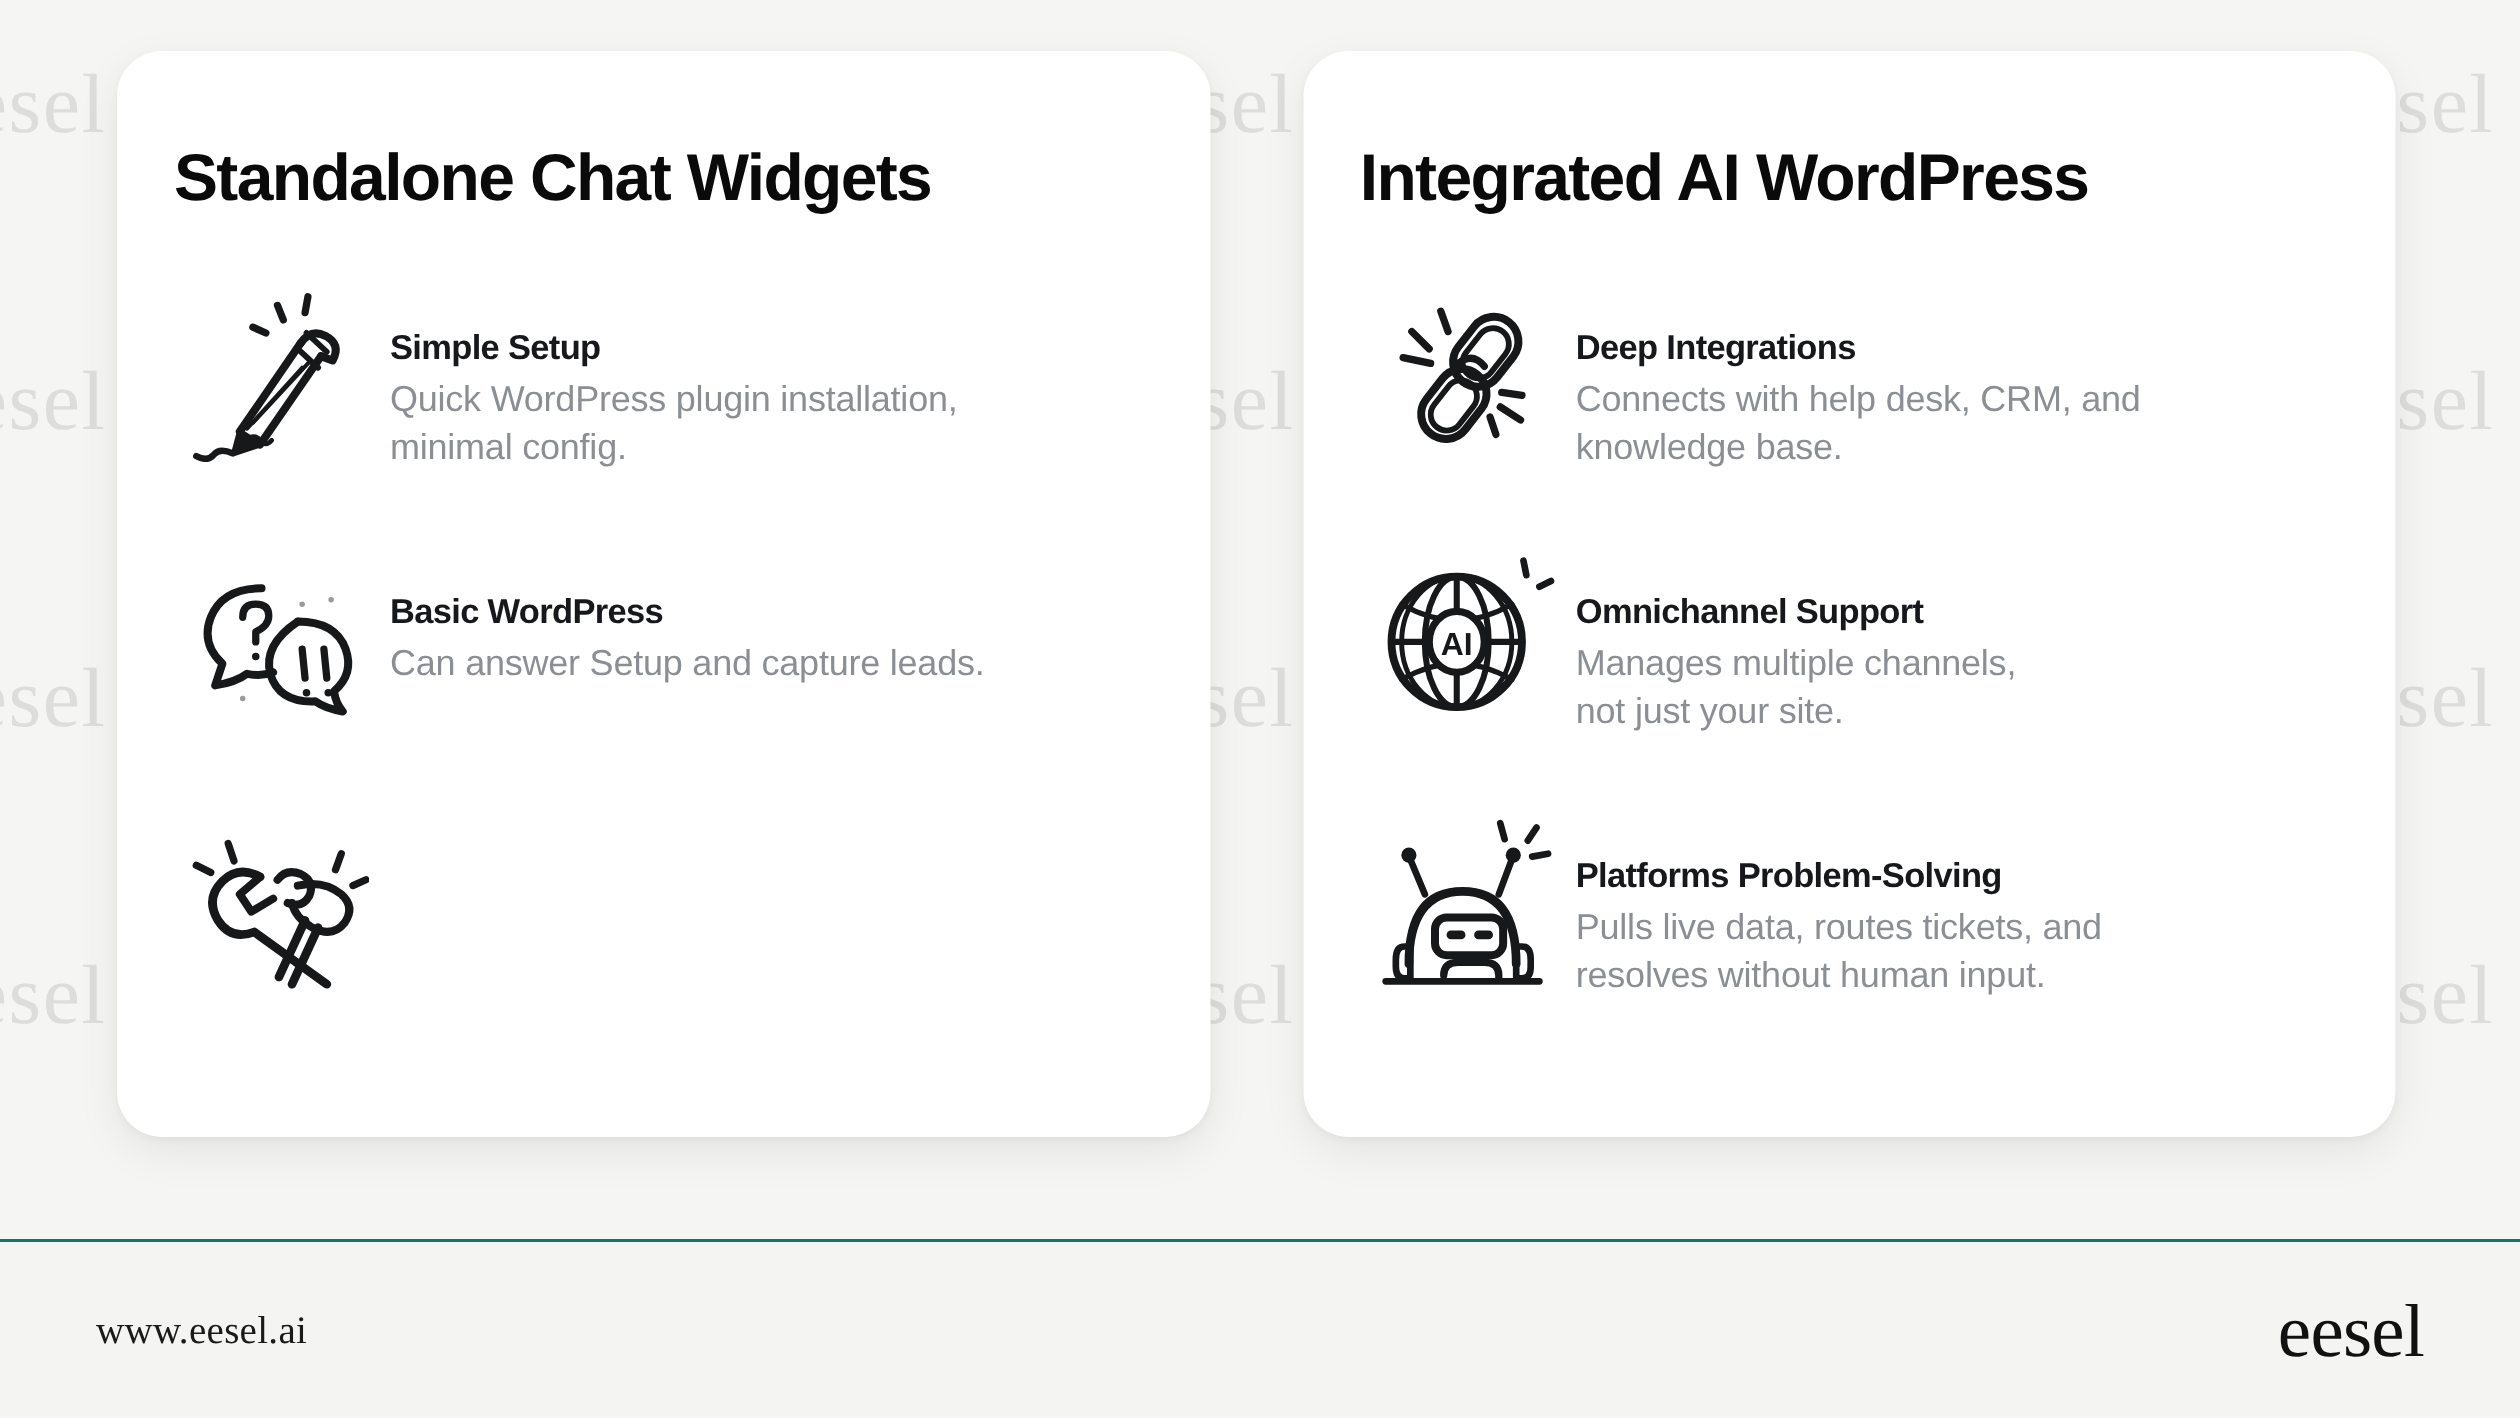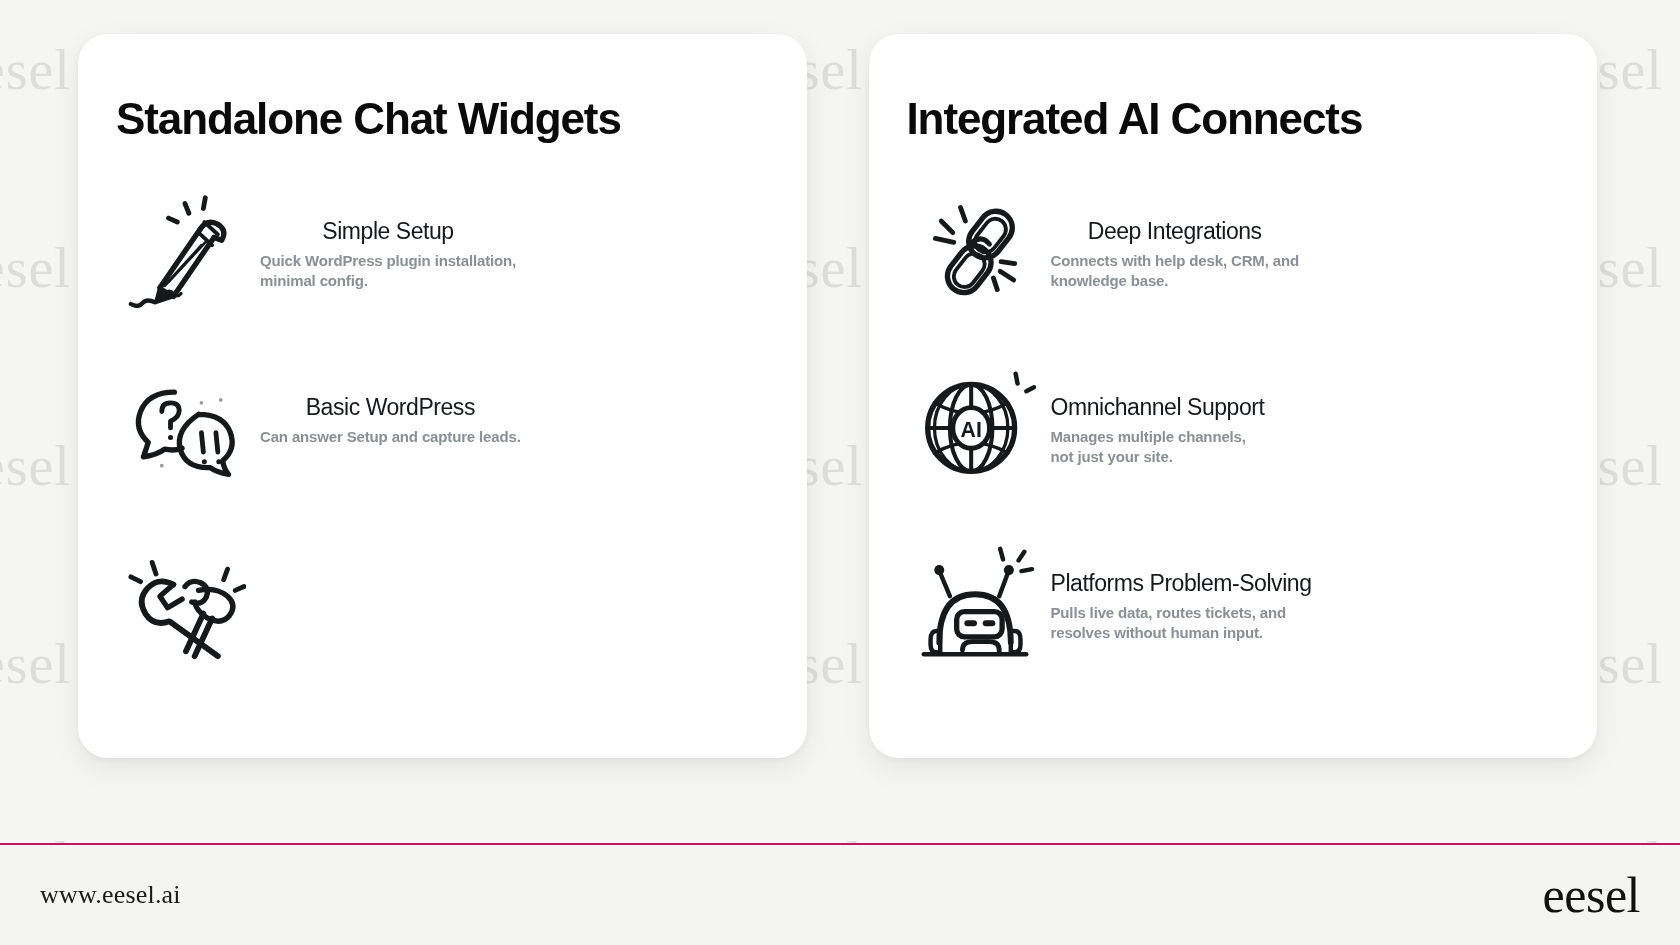--- a/index.html
+++ b/index.html
@@ -73,45 +73,43 @@
     flex:0 0 150px;
     width:150px; height:130px;
     display:flex;
     align-items:flex-start;
     justify-content:center;
   }
   .feature-icon svg { width:122px; height:116px; display:block; }
   .feature-text { padding-top:26px; }
   .feature-title {
     font-size:23px;
-    font-weight:400;
+    font-weight:700;
     letter-spacing:-.45px;
     color:#16181b;
     margin-bottom:6px;
-    text-align:center;
   }
   .feature-desc {
-    font-size:15px;
+    font-size:24px;
     line-height:1.32;
     color:#8b8f94;
     letter-spacing:-.15px;
     white-space:pre-line;
-    font-weight:bold;
   }
   
   #footer {
     position:absolute;
     left:0; bottom:0;
-    width:1680px; height:102px;
+    width:1680px; height:119px;
     background:#f4f4f2;
-    border-top:2px solid #be185d;
+    border-top:2px solid #0f766e;
     display:flex;
     align-items:center;
     justify-content:space-between;
-    padding:0 40px;
+    padding:0 64px;
     z-index:3;
   }
   #footer-url {
     font-family:"Liberation Serif", serif;
     font-size:26px;
     color:#1a1a1a;
     letter-spacing:.2px;
   }
   #footer-logo {
     font-family:"Liberation Serif", serif;
@@ -212,21 +210,21 @@
                 <path d="M100 37 L104 26" stroke-width="5"></path>
                 <path d="M112 48 L121 44" stroke-width="5"></path>
               </svg>
             </div>
           </div>
 
         </div>
       </div>
 
       <div class="card">
-        <div class="card-title">Integrated AI Connects</div>
+        <div class="card-title">Integrated AI WordPress</div>
         <div class="feature-list">
 
           <div class="feature">
             <div class="feature-icon">
               <svg viewBox="0 0 120 120" fill="none" stroke="#17181a" stroke-width="5" stroke-linecap="round" stroke-linejoin="round">
                 <rect x="58" y="18" width="34" height="52" rx="17" transform="rotate(38 75 44)" stroke-width="5.5"></rect>
                 <rect x="64" y="26" width="22" height="38" rx="11" transform="rotate(38 75 45)" stroke-width="4"></rect>
                 <rect x="36" y="54" width="34" height="52" rx="17" transform="rotate(38 53 80)" stroke-width="5.5"></rect>
                 <rect x="42" y="62" width="22" height="38" rx="11" transform="rotate(38 53 81)" stroke-width="4"></rect>
                 <path d="M56 52 Q66 44 74 54" stroke-width="5"></path>

